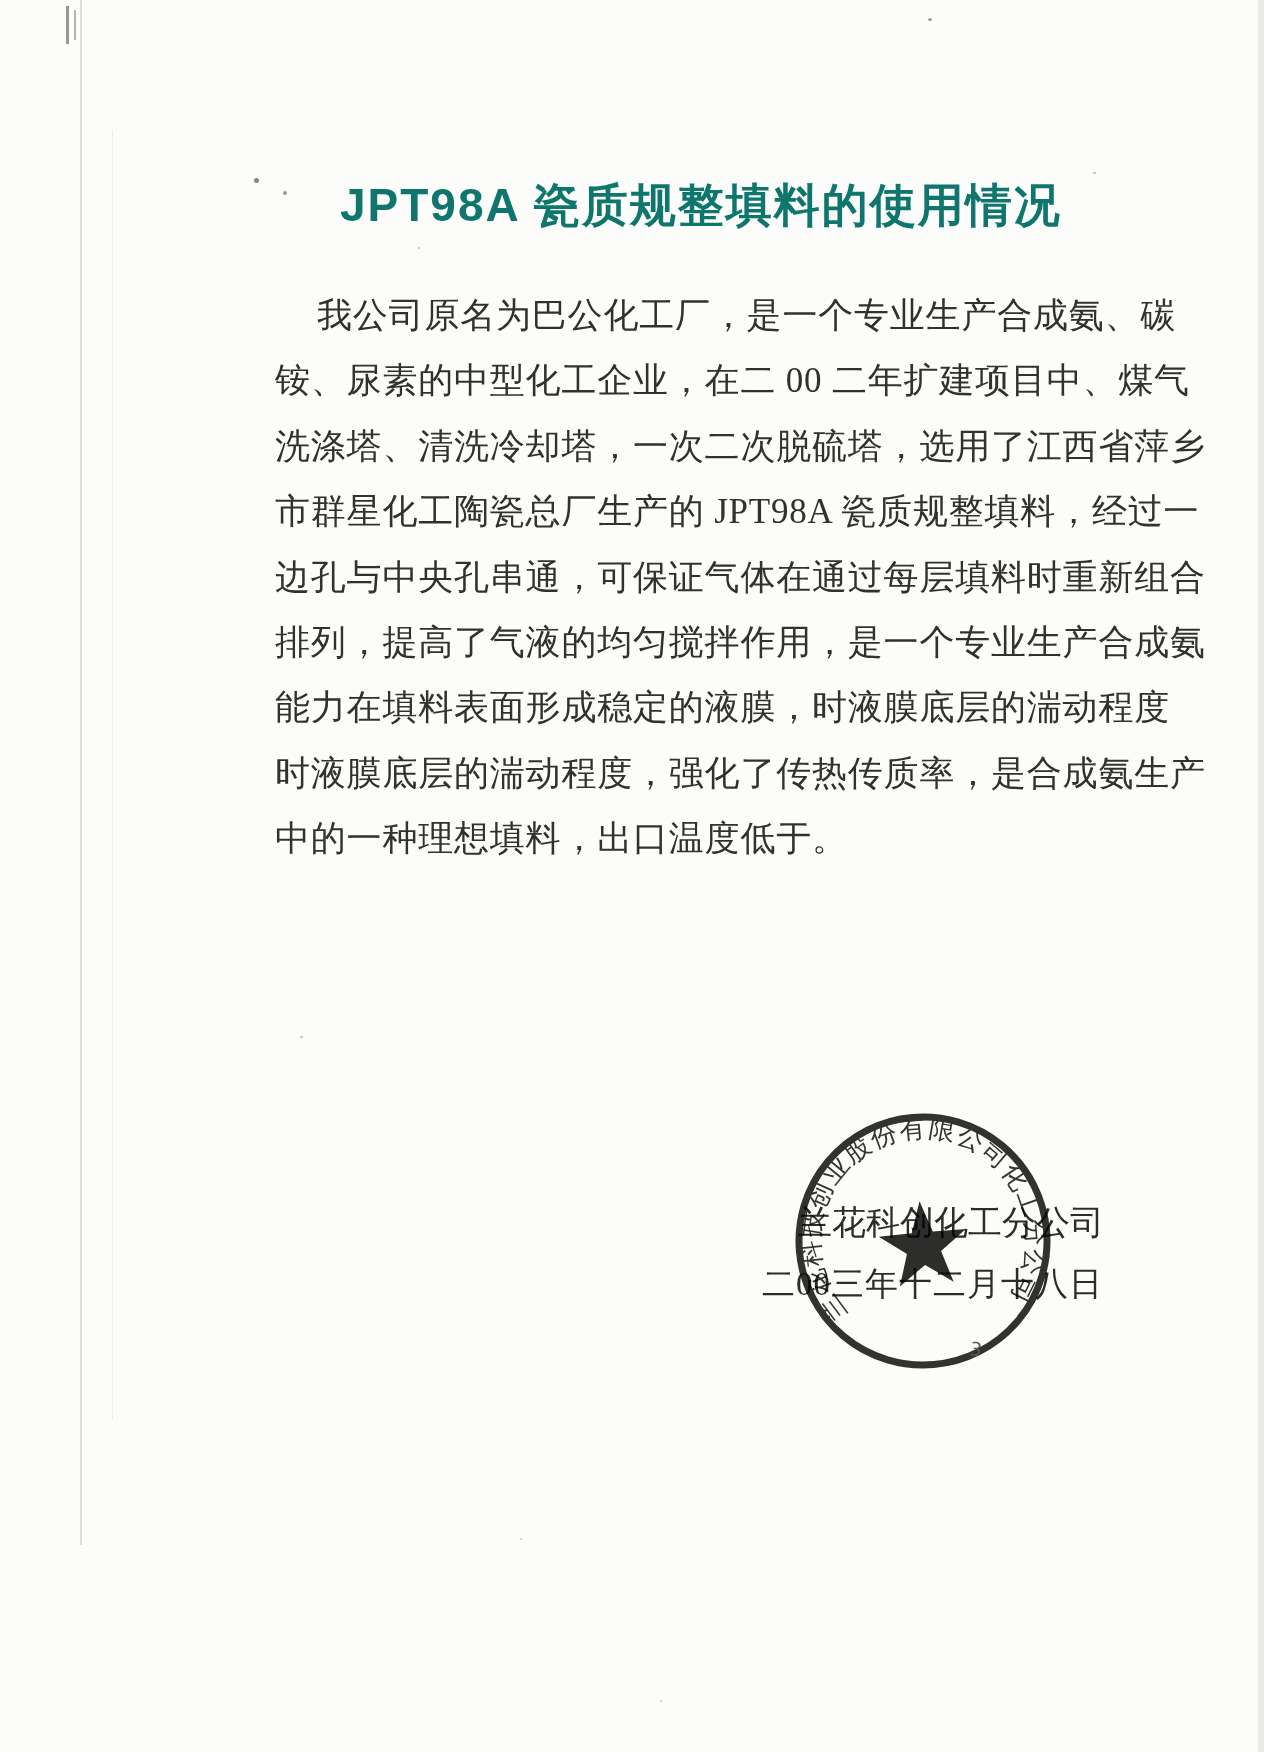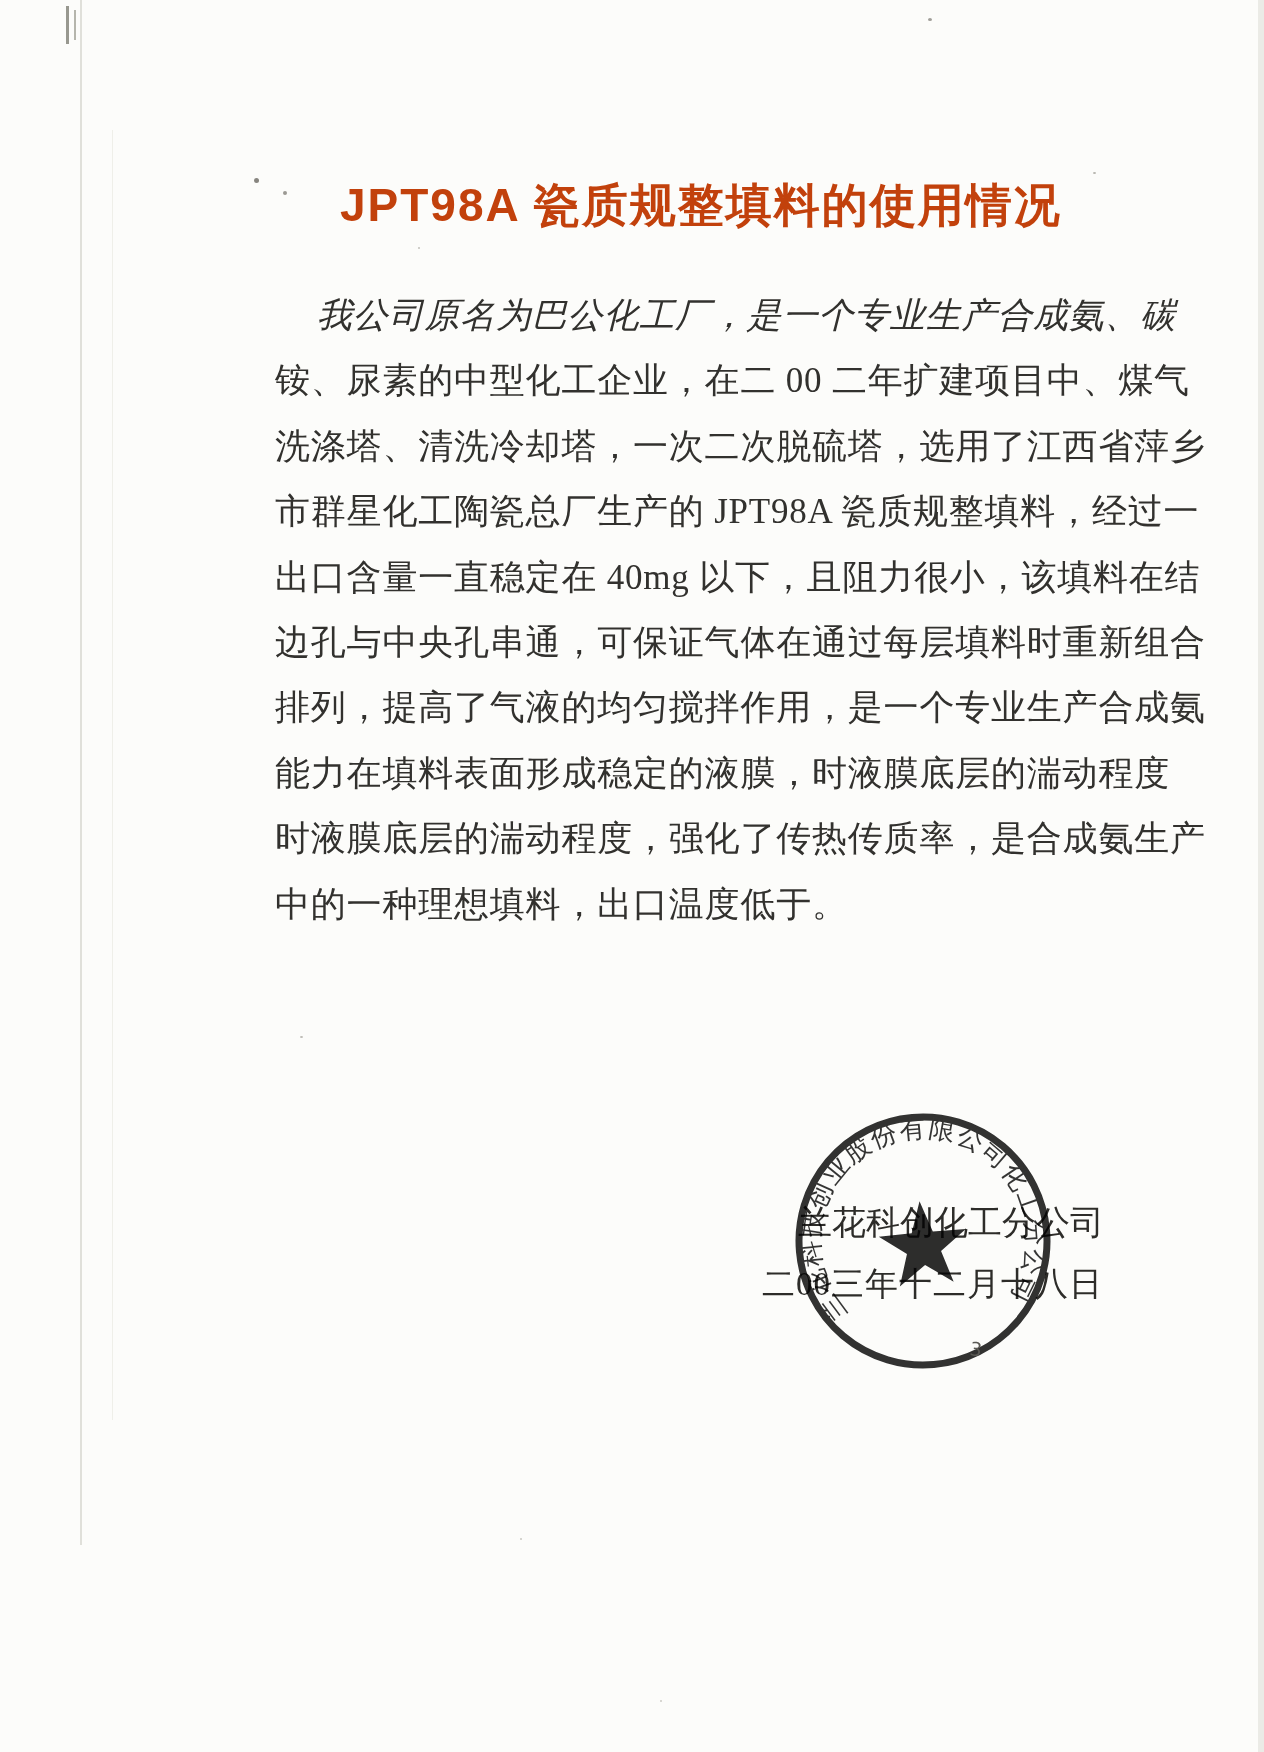--- a/index.html
+++ b/index.html
@@ -50,35 +50,35 @@
   .sp9 { left: 660px; top: 1700px; width: 2px; height: 2px; background: #cdcbc5; }
 
   
   .doc-title {
     position: absolute; left: 340px; top: 146px;
     width: 720px;
     font-family: "Liberation Sans", "DejaVu Sans", sans-serif;
     font-weight: 700;
     font-size: 46px; line-height: 56px;
     letter-spacing: 2px;
-    color: #c2410c;
+    color: #0f766e;
     white-space: nowrap;
   }
   .doc-body {
     position: absolute; left: 275px; top: 283px;
     width: 866px;
     font-size: 35px;
     letter-spacing: 0.8px;
     color: #32312e;
   }
   .body-line {
     height: 65.4px; line-height: 65.4px;
     white-space: nowrap;
   }
-  .body-line.first { text-indent: 42px; font-style: italic; }
+  .body-line.first { text-indent: 42px; }
 
   .signature-line {
     position: absolute; left: 798px; top: 1200px;
     font-size: 34px; letter-spacing: 0px;
     color: #2d2c29; white-space: nowrap;
     z-index: 1;
   }
   .date-line {
     position: absolute; left: 762px; top: 1262px;
     font-size: 33px; letter-spacing: 1px;
@@ -125,21 +125,20 @@
   <div class="speck sp8"></div>
   <div class="speck sp9"></div>
 
   <h1 class="doc-title">JPT98A 瓷质规整填料的使用情况</h1>
 
   <div class="doc-body">
     <div class="body-line first">我公司原名为巴公化工厂，是一个专业生产合成氨、碳</div>
     <div class="body-line">铵、尿素的中型化工企业，在二 00 二年扩建项目中、煤气</div>
     <div class="body-line">洗涤塔、清洗冷却塔，一次二次脱硫塔，选用了江西省萍乡</div>
     <div class="body-line">市群星化工陶瓷总厂生产的 JPT98A 瓷质规整填料，经过一</div>
-    <div class="body-line">出口含量一直稳定在 40mg 以下，且阻力很小，该填料在结</div>
     <div class="body-line">边孔与中央孔串通，可保证气体在通过每层填料时重新组合</div>
     <div class="body-line">排列，提高了气液的均匀搅拌作用，是一个专业生产合成氨</div>
     <div class="body-line">能力在填料表面形成稳定的液膜，时液膜底层的湍动程度</div>
     <div class="body-line">时液膜底层的湍动程度，强化了传热传质率，是合成氨生产</div>
     <div class="body-line">中的一种理想填料，出口温度低于。</div>
   </div>
 
   <div class="signature-line">兰花科创化工分公司</div>
   <div class="date-line">二00三年十二月十八日</div>
 

